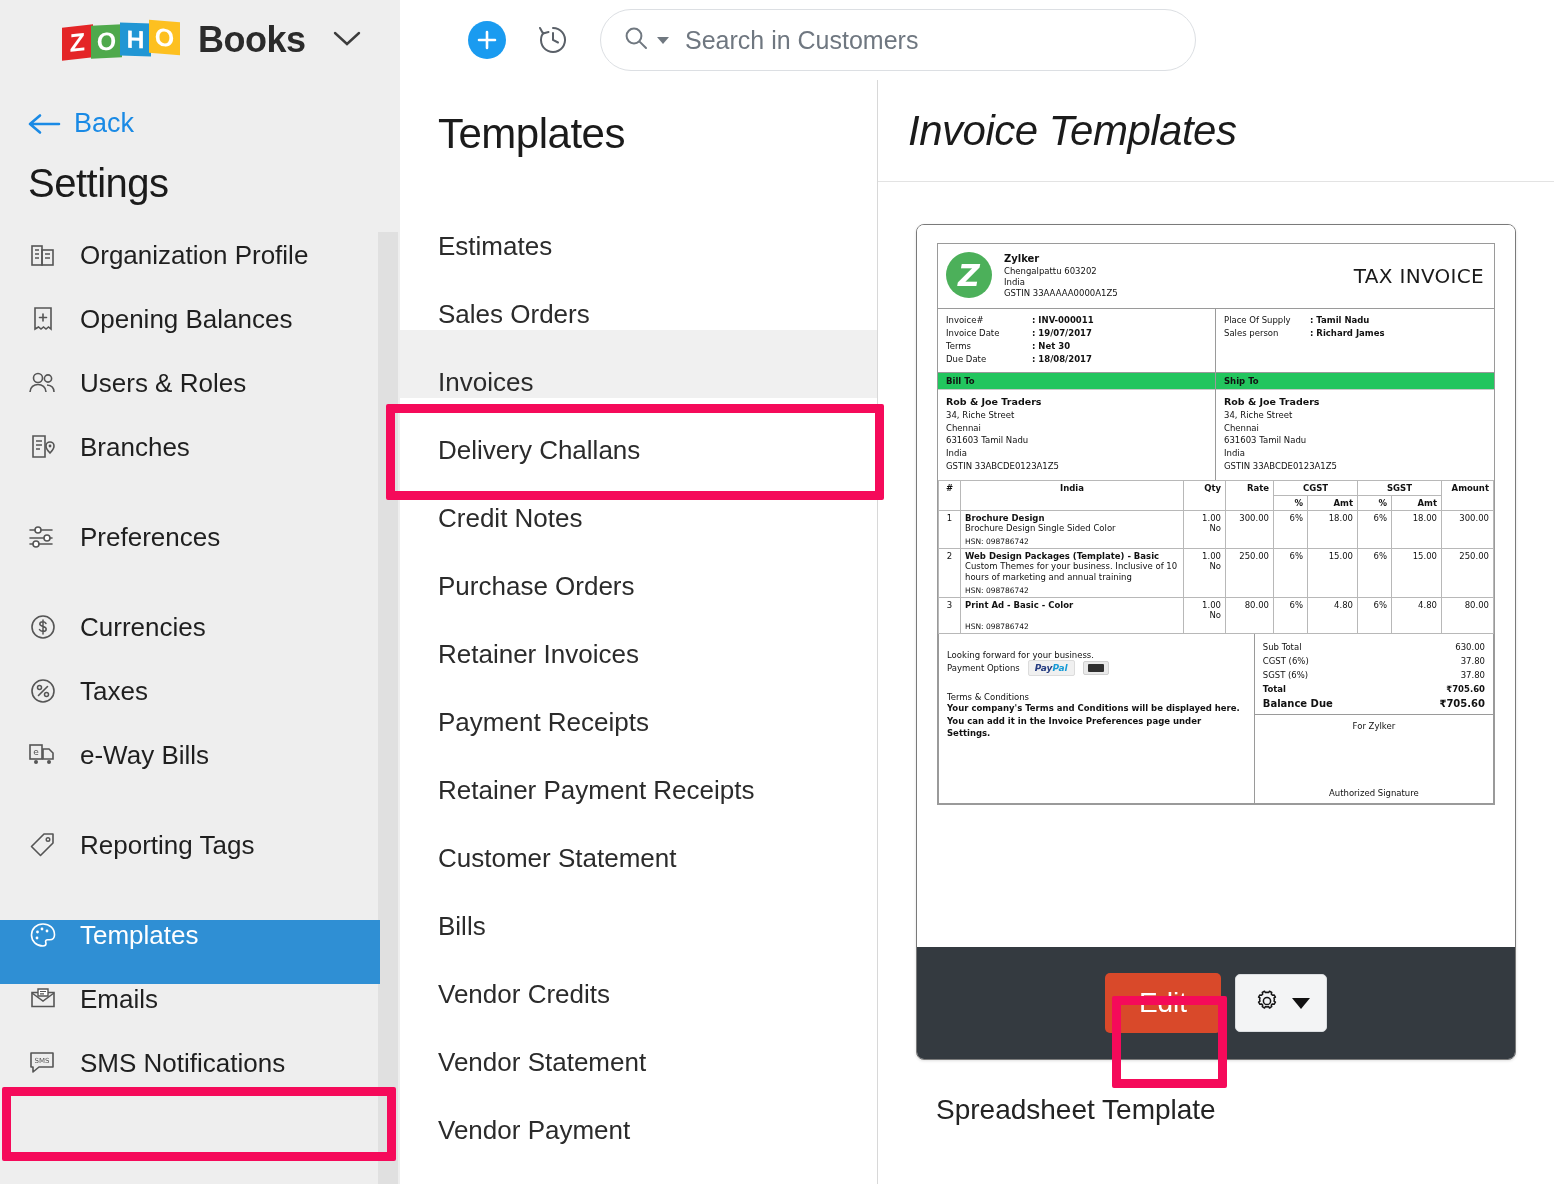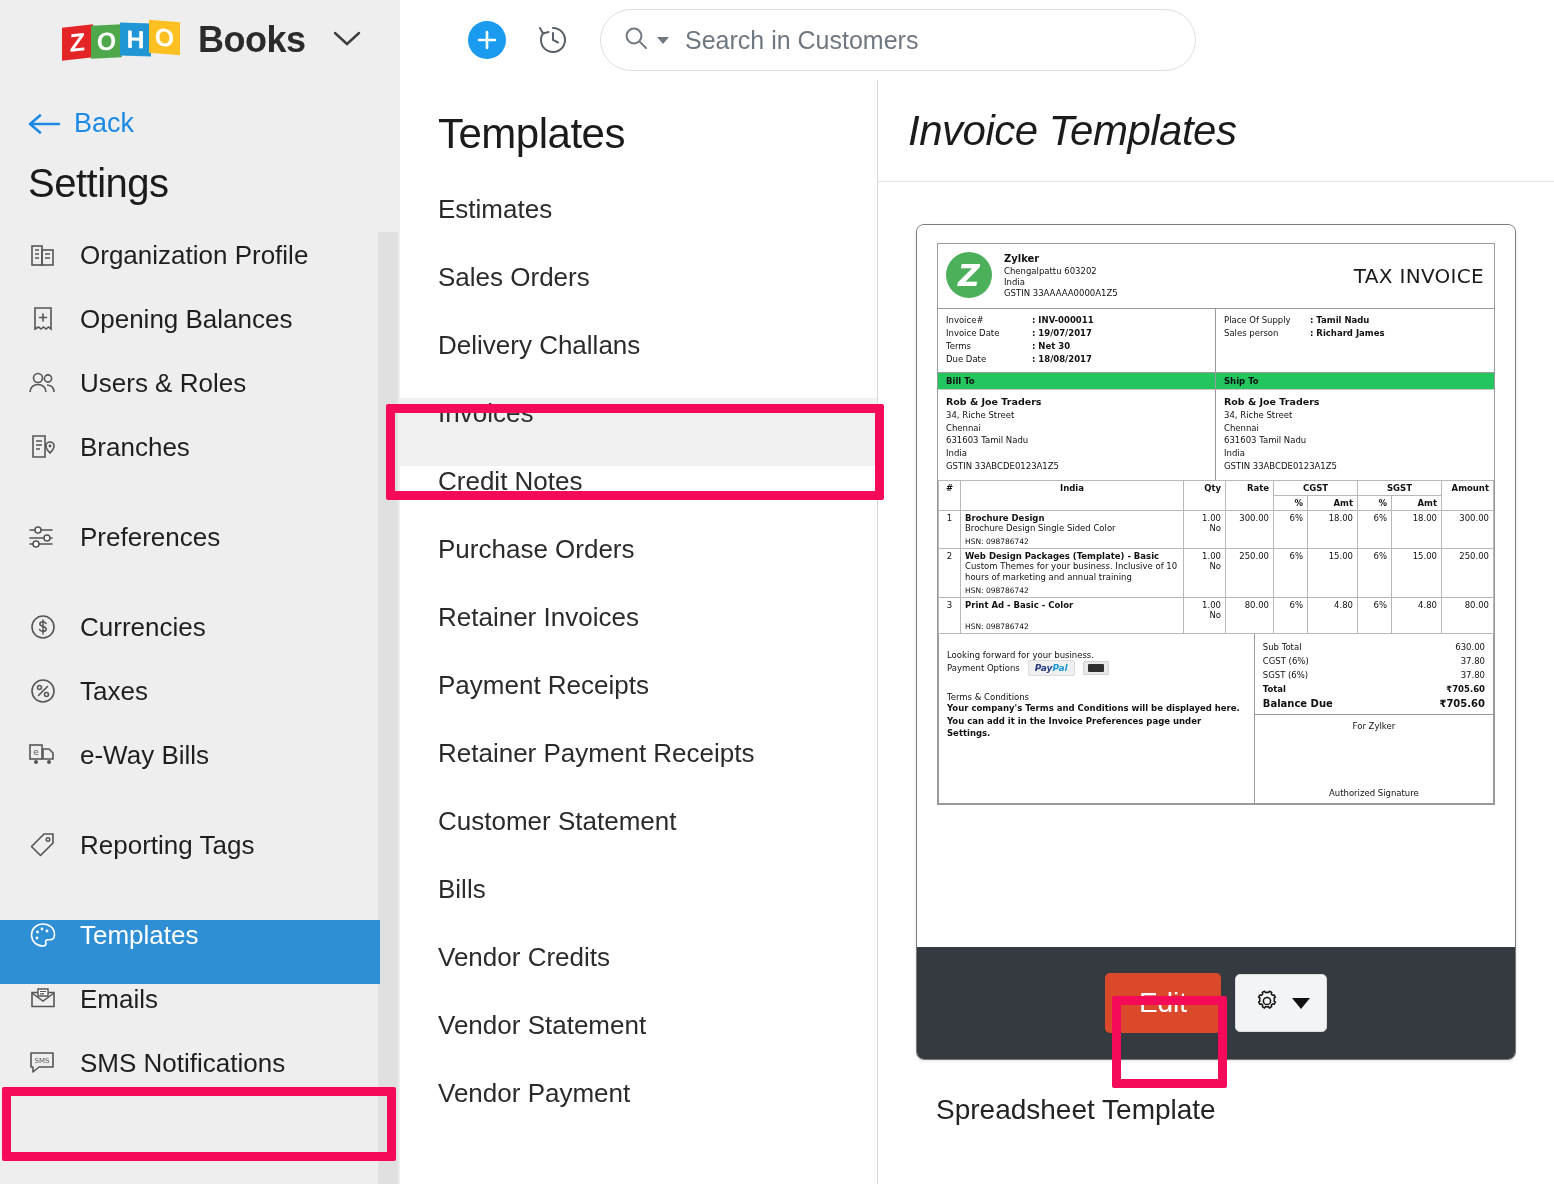--- a/index.html
+++ b/index.html
@@ -69,21 +69,21 @@
   .sb-gap { height: 26px; }
 
   
   .tpl-col {
     width: 478px; background: #ffffff; border-right: 1px solid #d8d8d8; flex-shrink: 0;
     position: relative; overflow: hidden;
   }
   .tpl-head { font-size: 42px; font-weight: 400; color: #1b1b1b; padding: 30px 0 0 38px; letter-spacing: -0.5px; }
   .tpl-list { margin-top: 36px; }
   .tpl-item {
-    height: 68px; display: flex; align-items: flex-start; padding-left: 38px;
+    height: 68px; display: flex; align-items: flex-end; padding-left: 38px;
     font-size: 26px; color: #2b2b2b; cursor: pointer;
   }
   .tpl-item.sel { background: #f0f0f0; }
 
   
   .main { flex: 1; background: #ffffff; position: relative; overflow: hidden; }
   .main-head { height: 102px; border-bottom: 1px solid #e3e3e3; display: flex; align-items: center; padding-left: 30px; font-style: italic; }
   .main-title { font-size: 42px; color: #1b1b1b; letter-spacing: -0.5px; }
   .card-wrap { padding: 42px 30px 0 38px; }
   .tpl-card {
@@ -381,25 +381,25 @@
 
     <div class="tpl-col">
       <div class="tpl-head">Templates</div>
       <div class="tpl-list">
         <div class="tpl-item">
             <span>Estimates</span>
           </div>
         <div class="tpl-item">
             <span>Sales Orders</span>
           </div>
-        <div class="tpl-item">
-            <span>Delivery Challans</span>
-          </div>
         <div class="tpl-item sel">
             <span>Invoices</span>
+          </div>
+        <div class="tpl-item">
+            <span>Delivery Challans</span>
           </div>
         <div class="tpl-item">
             <span>Credit Notes</span>
           </div>
         <div class="tpl-item">
             <span>Purchase Orders</span>
           </div>
         <div class="tpl-item">
             <span>Retainer Invoices</span>
           </div>

